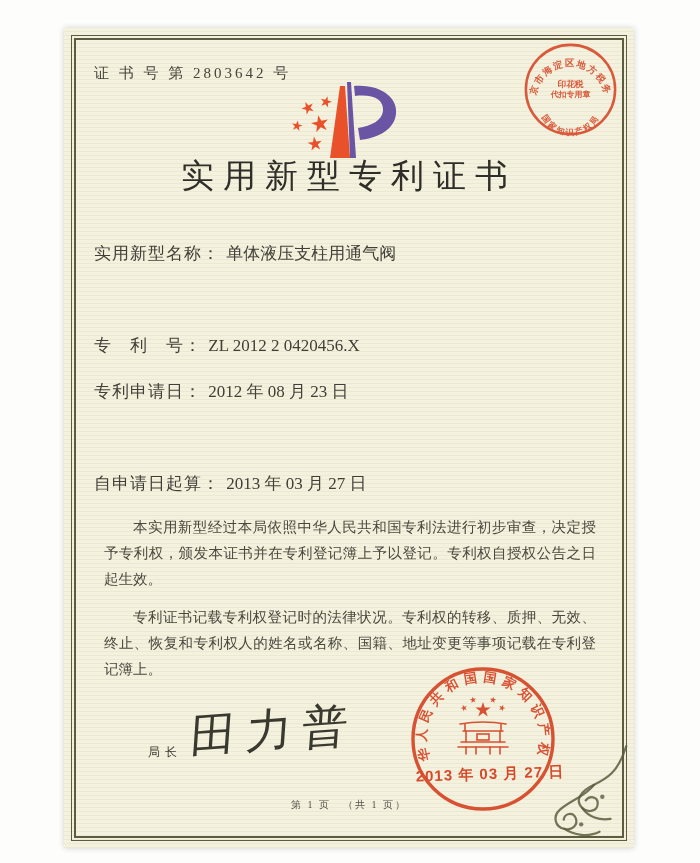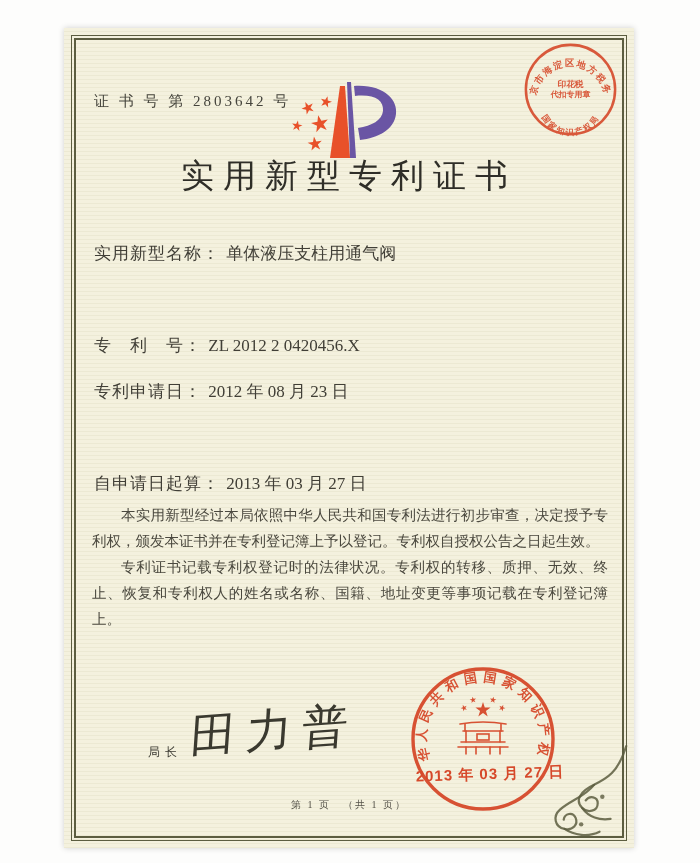--- a/index.html
+++ b/index.html
@@ -12,31 +12,31 @@
   }
   html,body{margin:0;padding:0;background:#ffffff;}
   .stage{position:relative;width:700px;height:863px;background:#fdfdfc;
          font-family:"Liberation Serif",serif;overflow:hidden;}
   .paper{position:absolute;left:64px;top:28px;width:570px;height:820px;
          background:repeating-linear-gradient(180deg,#f4f1de 0px,#f4f1de 3px,#ece9d3 3px,#ece9d3 4px);
          box-shadow:0 0 6px rgba(0,0,0,.18);}
   .frame{position:absolute;inset:7px;border:1px solid var(--frame-olive);pointer-events:none;}
   .frame::after{content:"";position:absolute;inset:2px;border:2px solid var(--frame-olive);}
 
-  .cert-no{position:absolute;left:30px;top:36px;font-size:15px;letter-spacing:3px;color:#45443c;margin-top:28px;}
+  .cert-no{position:absolute;left:30px;top:36px;font-size:15px;letter-spacing:3px;color:#45443c;}
   .title{position:absolute;left:0;right:0;top:126px;text-align:center;
          font-size:33px;font-weight:400;letter-spacing:9px;color:#2f2e28;}
 
   .field-row{position:absolute;left:30px;right:20px;font-size:17px;color:var(--text-dark);white-space:nowrap;}
   .f-label{letter-spacing:1px;}
   .f-value{margin-left:2px;}
 
   .body-text{position:absolute;left:28px;right:26px;top:474px;font-size:14.5px;
              line-height:26px;color:#4a483e;text-align:justify;}
-  .body-text p{margin:0;text-indent:2em;}
+  .body-text p{margin:12px;text-indent:2em;}
 
   .sig-label{position:absolute;left:84px;top:716px;font-size:12px;letter-spacing:5px;color:#3c3b33;}
   .sig-name{position:absolute;left:126px;top:672px;font-size:46px;
             font-family:"DejaVu Sans",sans-serif;color:#3a392f;
             transform:rotate(-4deg) skewX(-8deg);letter-spacing:10px;font-weight:500;}
 
   .footer{position:absolute;left:0;right:0;top:770px;text-align:center;
           font-size:10px;letter-spacing:2px;color:#55534a;font-family:Liberation Serif, serif;}
 
   .tax-seal{position:absolute;left:458px;top:13px;width:97px;height:97px;opacity:.9;}

